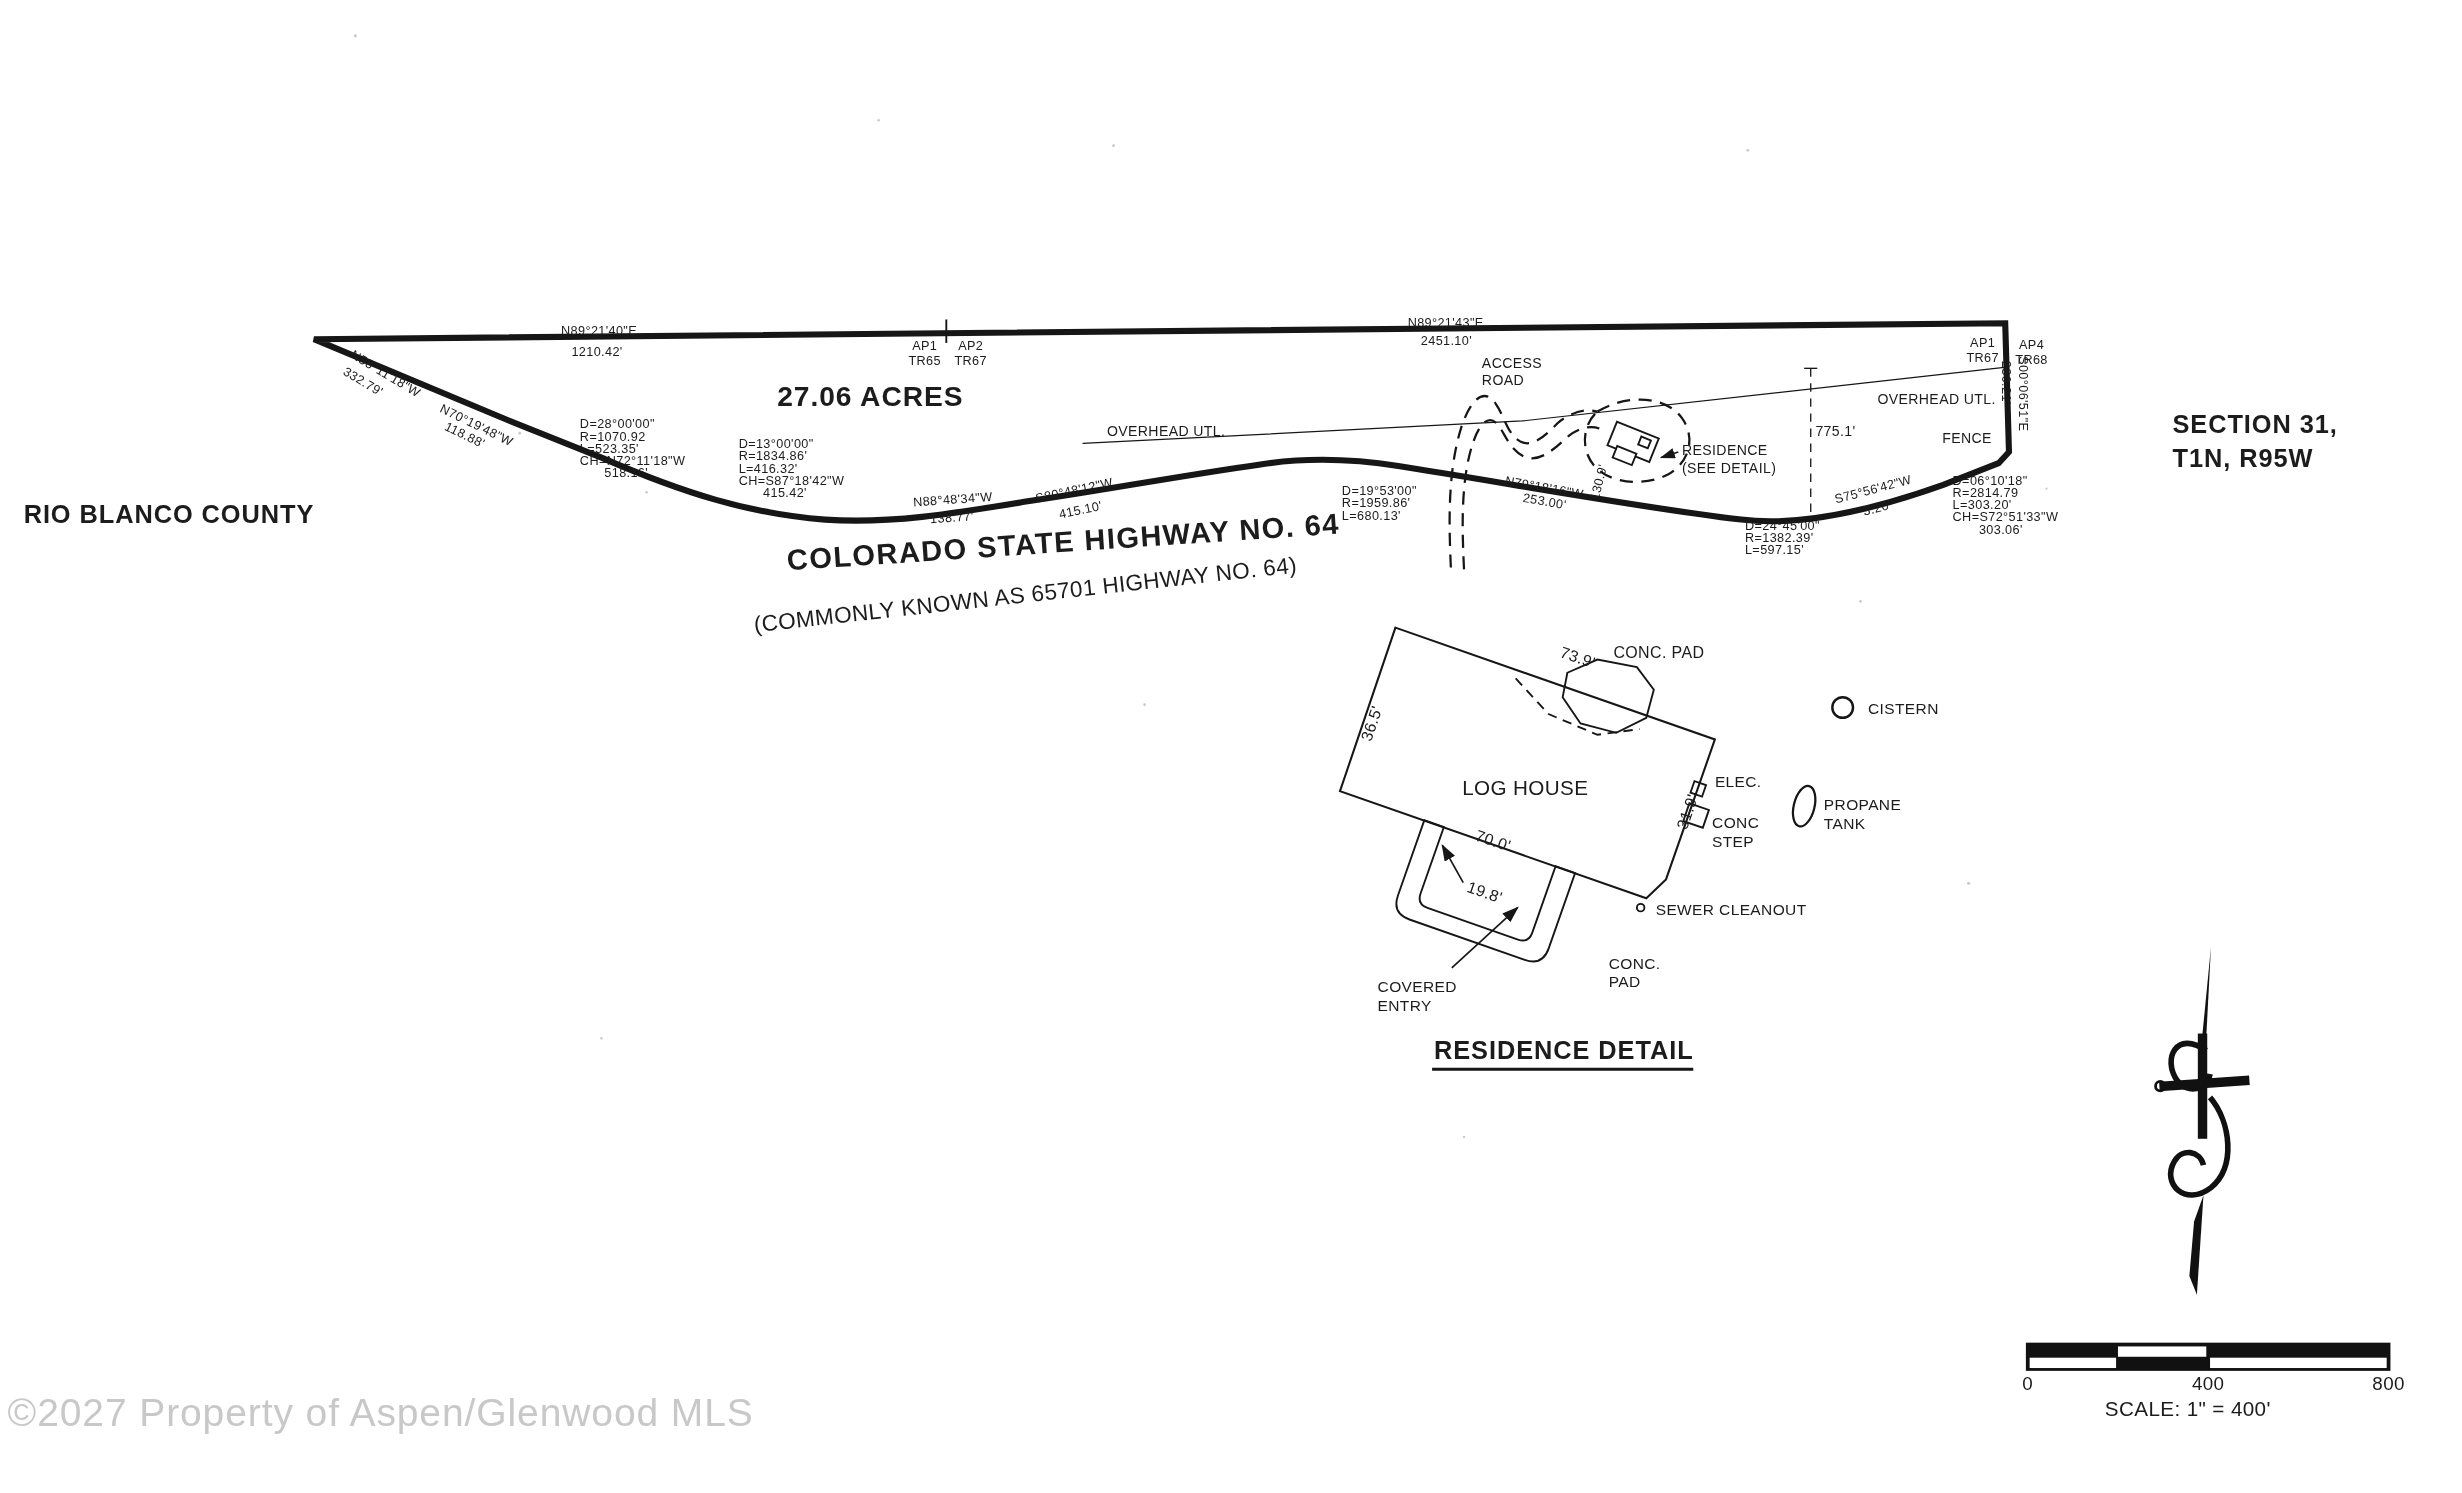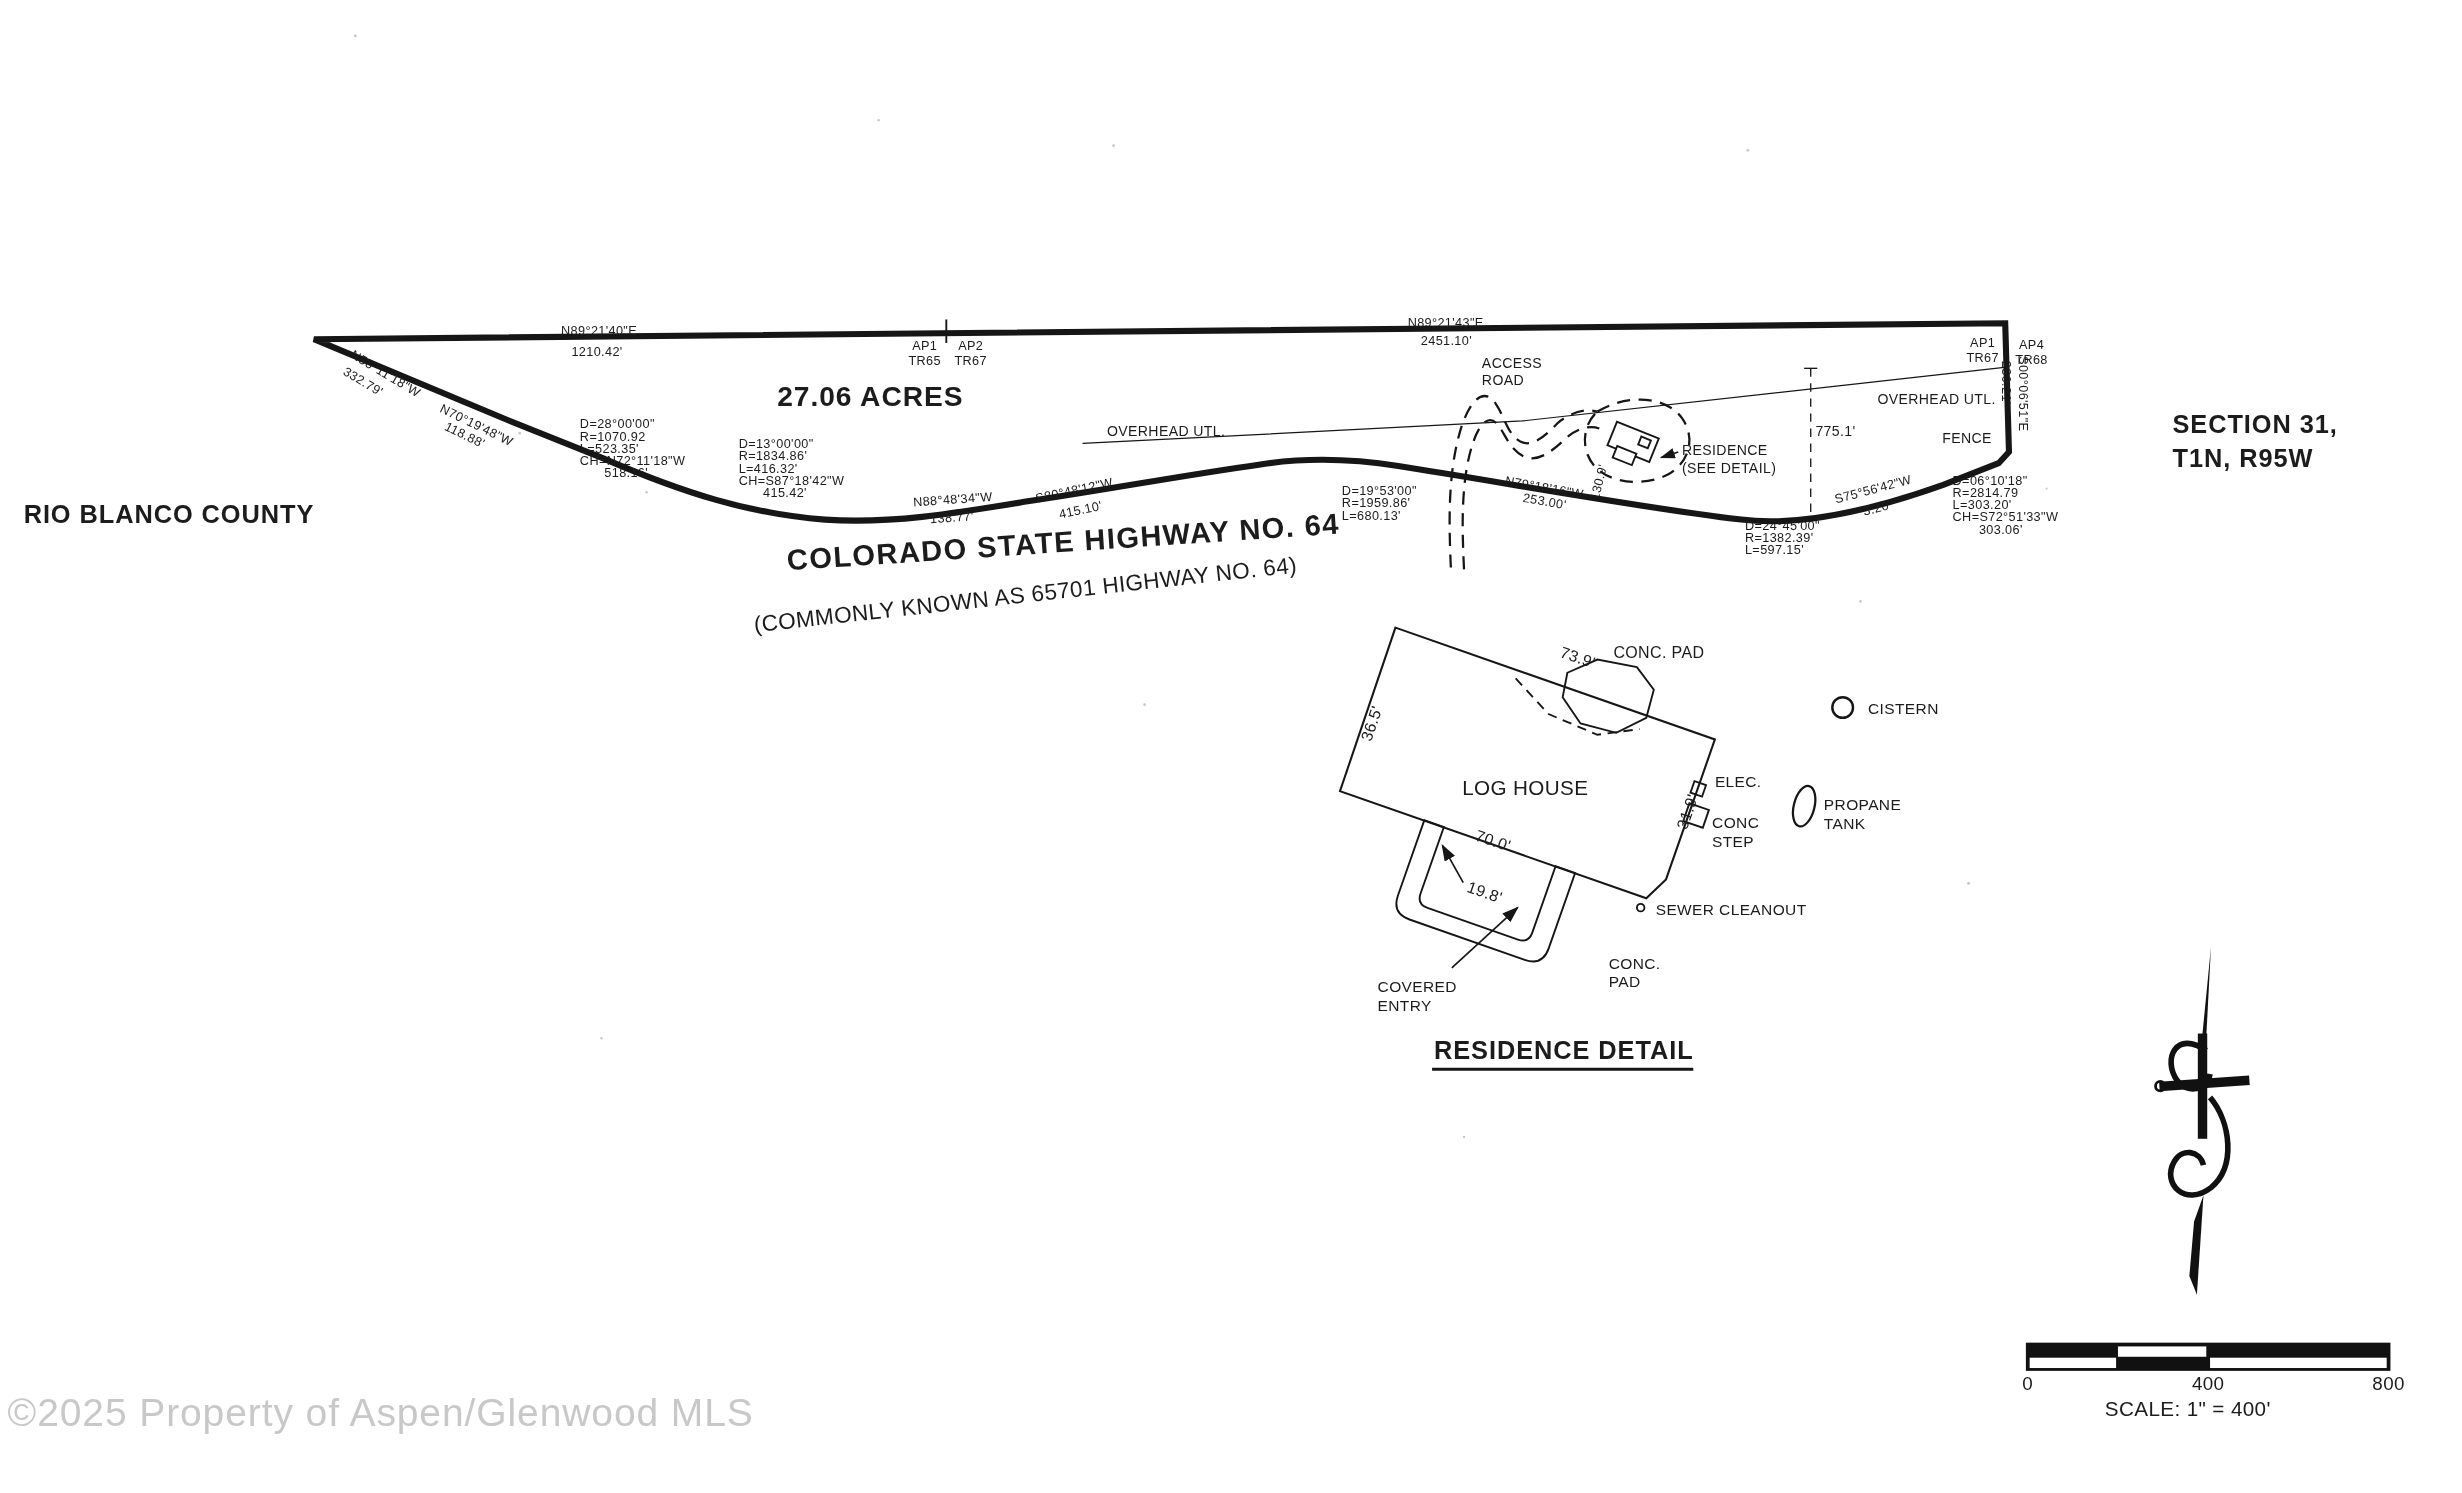--- a/index.html
+++ b/index.html
@@ -227,15 +227,15 @@
     <rect x="2160" y="1445" width="92" height="11" fill="#fff"></rect>
     <rect x="2254" y="1433" width="94" height="11" fill="#fff"></rect>
     <rect x="2352" y="1445" width="188" height="11" fill="#fff"></rect>
     <text class="t20 mid" x="2158" y="1479">0</text>
     <text class="t20 mid" x="2350" y="1479">400</text>
     <text class="t20 mid" x="2542" y="1479">800</text>
     <text class="b22" x="2240" y="1507" style="font-weight:normal">SCALE:  1" = 400'</text>
   </g>
 </svg>
 
-<div id="watermark">©2025 Property of Aspen/Glenwood MLS</div>
+<div id="watermark">©2027 Property of Aspen/Glenwood MLS</div>
 </div>
 
 
 </body></html>

